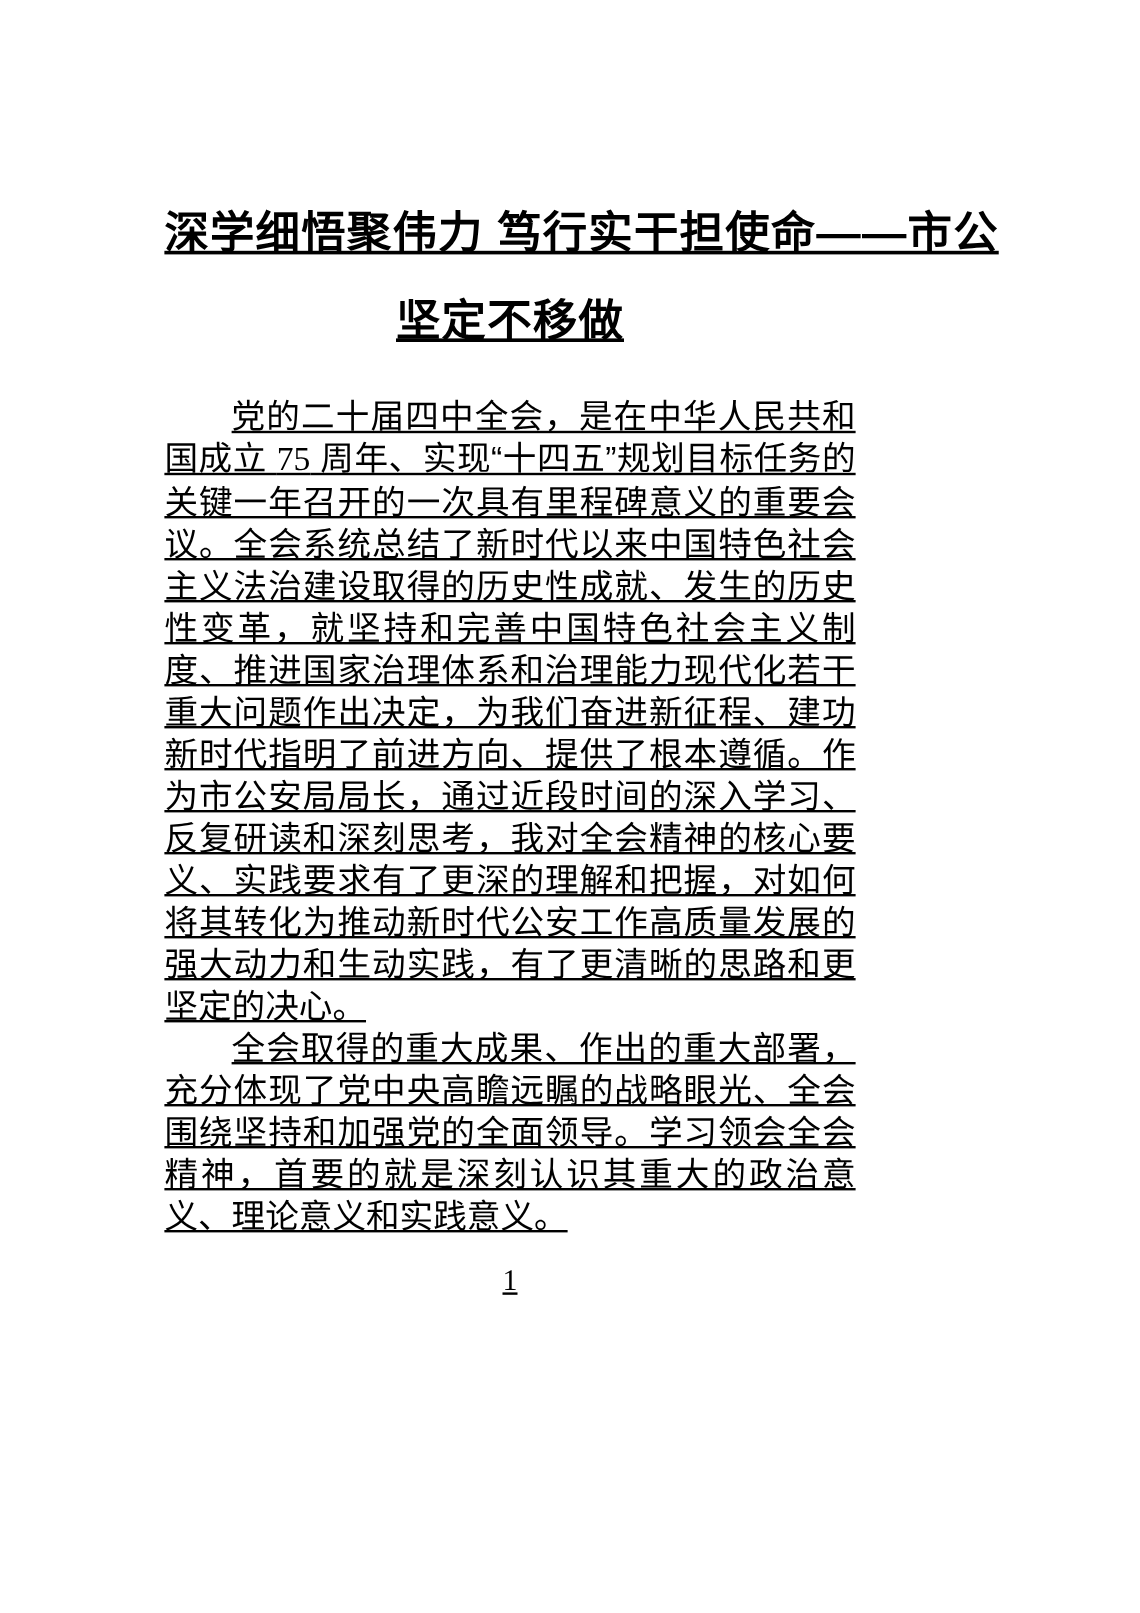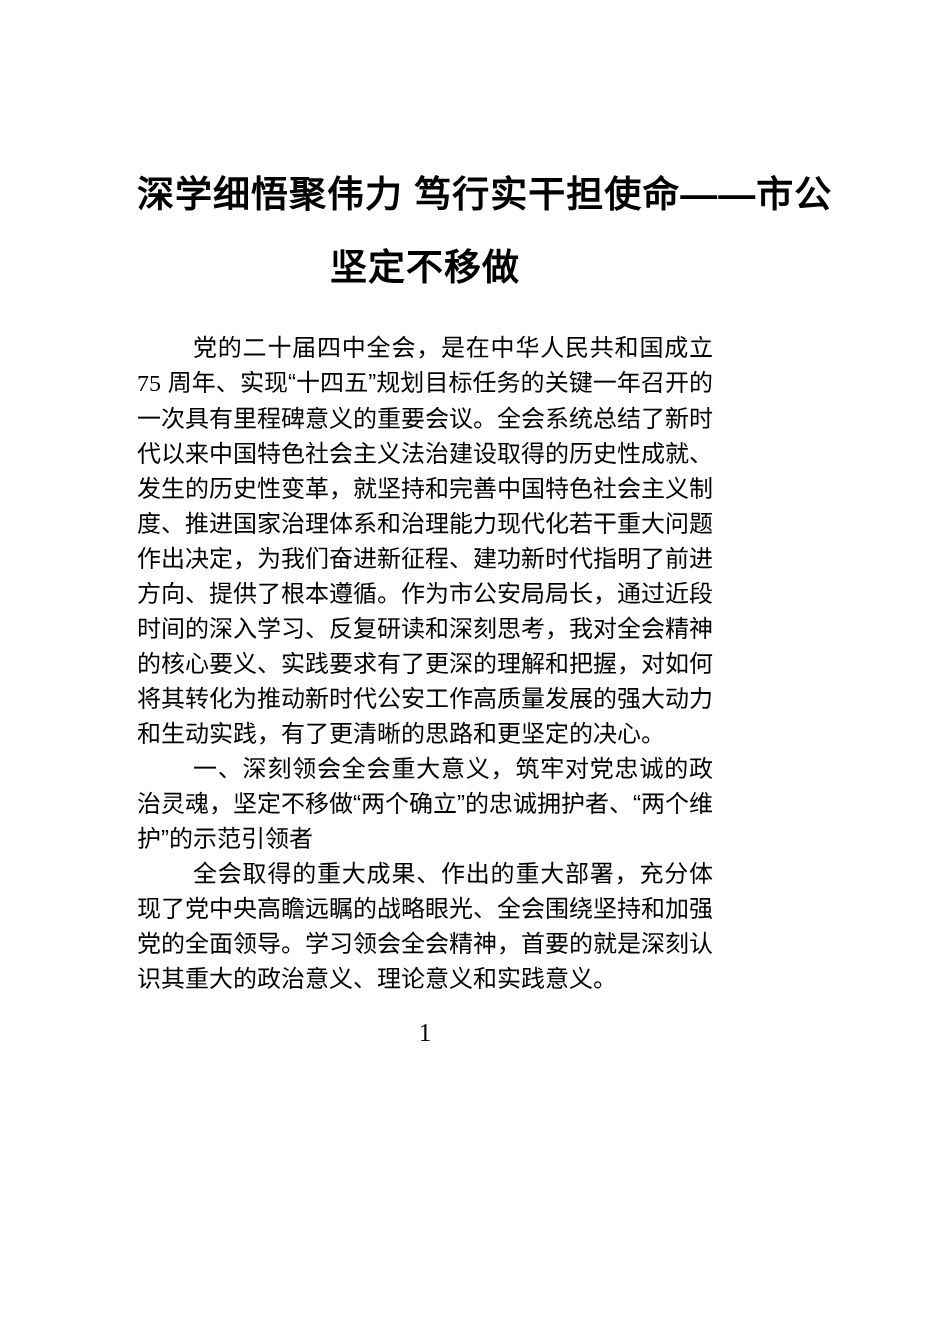--- a/index.html
+++ b/index.html
@@ -14,37 +14,38 @@
     font-family: "Liberation Sans", "DejaVu Sans", sans-serif;
     overflow: hidden;
   }
   .doc {
     box-sizing: border-box;
     width: 821px;
     height: 1344px;
     padding-left: 137px;
     padding-right: 108px;
     background: #ffffff;
+    text-decoration: underline;
   }
   .title {
     margin: 0;
     padding-top: 158px;
     font-size: 37px;
     font-weight: bold;
     line-height: 73px;
     text-align: center;
     letter-spacing: 1px;
   }
   .title-line {
     display: block;
     white-space: nowrap;
   }
   .content {
     margin-top: 26px;
-    font-size: 24px;
+    font-size: 28px;
     line-height: 35px;
     text-align: justify;
     text-justify: inter-character;
   }
   .content p {
     margin: 0;
     text-indent: 56px;
   }
   .num-serif {
     font-family: "Liberation Serif", "DejaVu Serif", serif;
@@ -67,21 +68,20 @@
 
   <h1 class="title">
     <span class="title-line">深学细悟聚伟力 笃行实干担使命——市公</span>
     <span class="title-line">坚定不移做</span>
   </h1>
 
   <div class="content">
 
     <p><span>党的二十届四中全会，是在中华人民共和国成立 </span><span class="num-serif">75</span><span> 周年、实现“十四五”规划目标任务的关键一年召开的一次具有里程碑意义的重要会议。全会系统总结了新时代以来中国特色社会主义法治建设取得的历史性成就、发生的历史性变革，就坚持和完善中国特色社会主义制度、推进国家治理体系和治理能力现代化若干重大问题作出决定，为我们奋进新征程、建功新时代指明了前进方向、提供了根本遵循。作为市公安局局长，通过近段时间的深入学习、反复研读和深刻思考，我对全会精神的核心要义、实践要求有了更深的理解和把握，对如何将其转化为推动新时代公安工作高质量发展的强大动力和生动实践，有了更清晰的思路和更坚定的决心。</span></p>
 
-    <p>一、深刻领会全会重大意义，筑牢对党忠诚的政治灵魂，坚定不移做“两个确立”的忠诚拥护者、“两个维护”的示范引领者</p>
 
     <p>全会取得的重大成果、作出的重大部署，充分体现了党中央高瞻远瞩的战略眼光、全会围绕坚持和加强党的全面领导。学习领会全会精神，首要的就是深刻认识其重大的政治意义、理论意义和实践意义。</p>
 
 
   </div>
 
   <div class="page-footer">1</div>
 
 </div>
 

